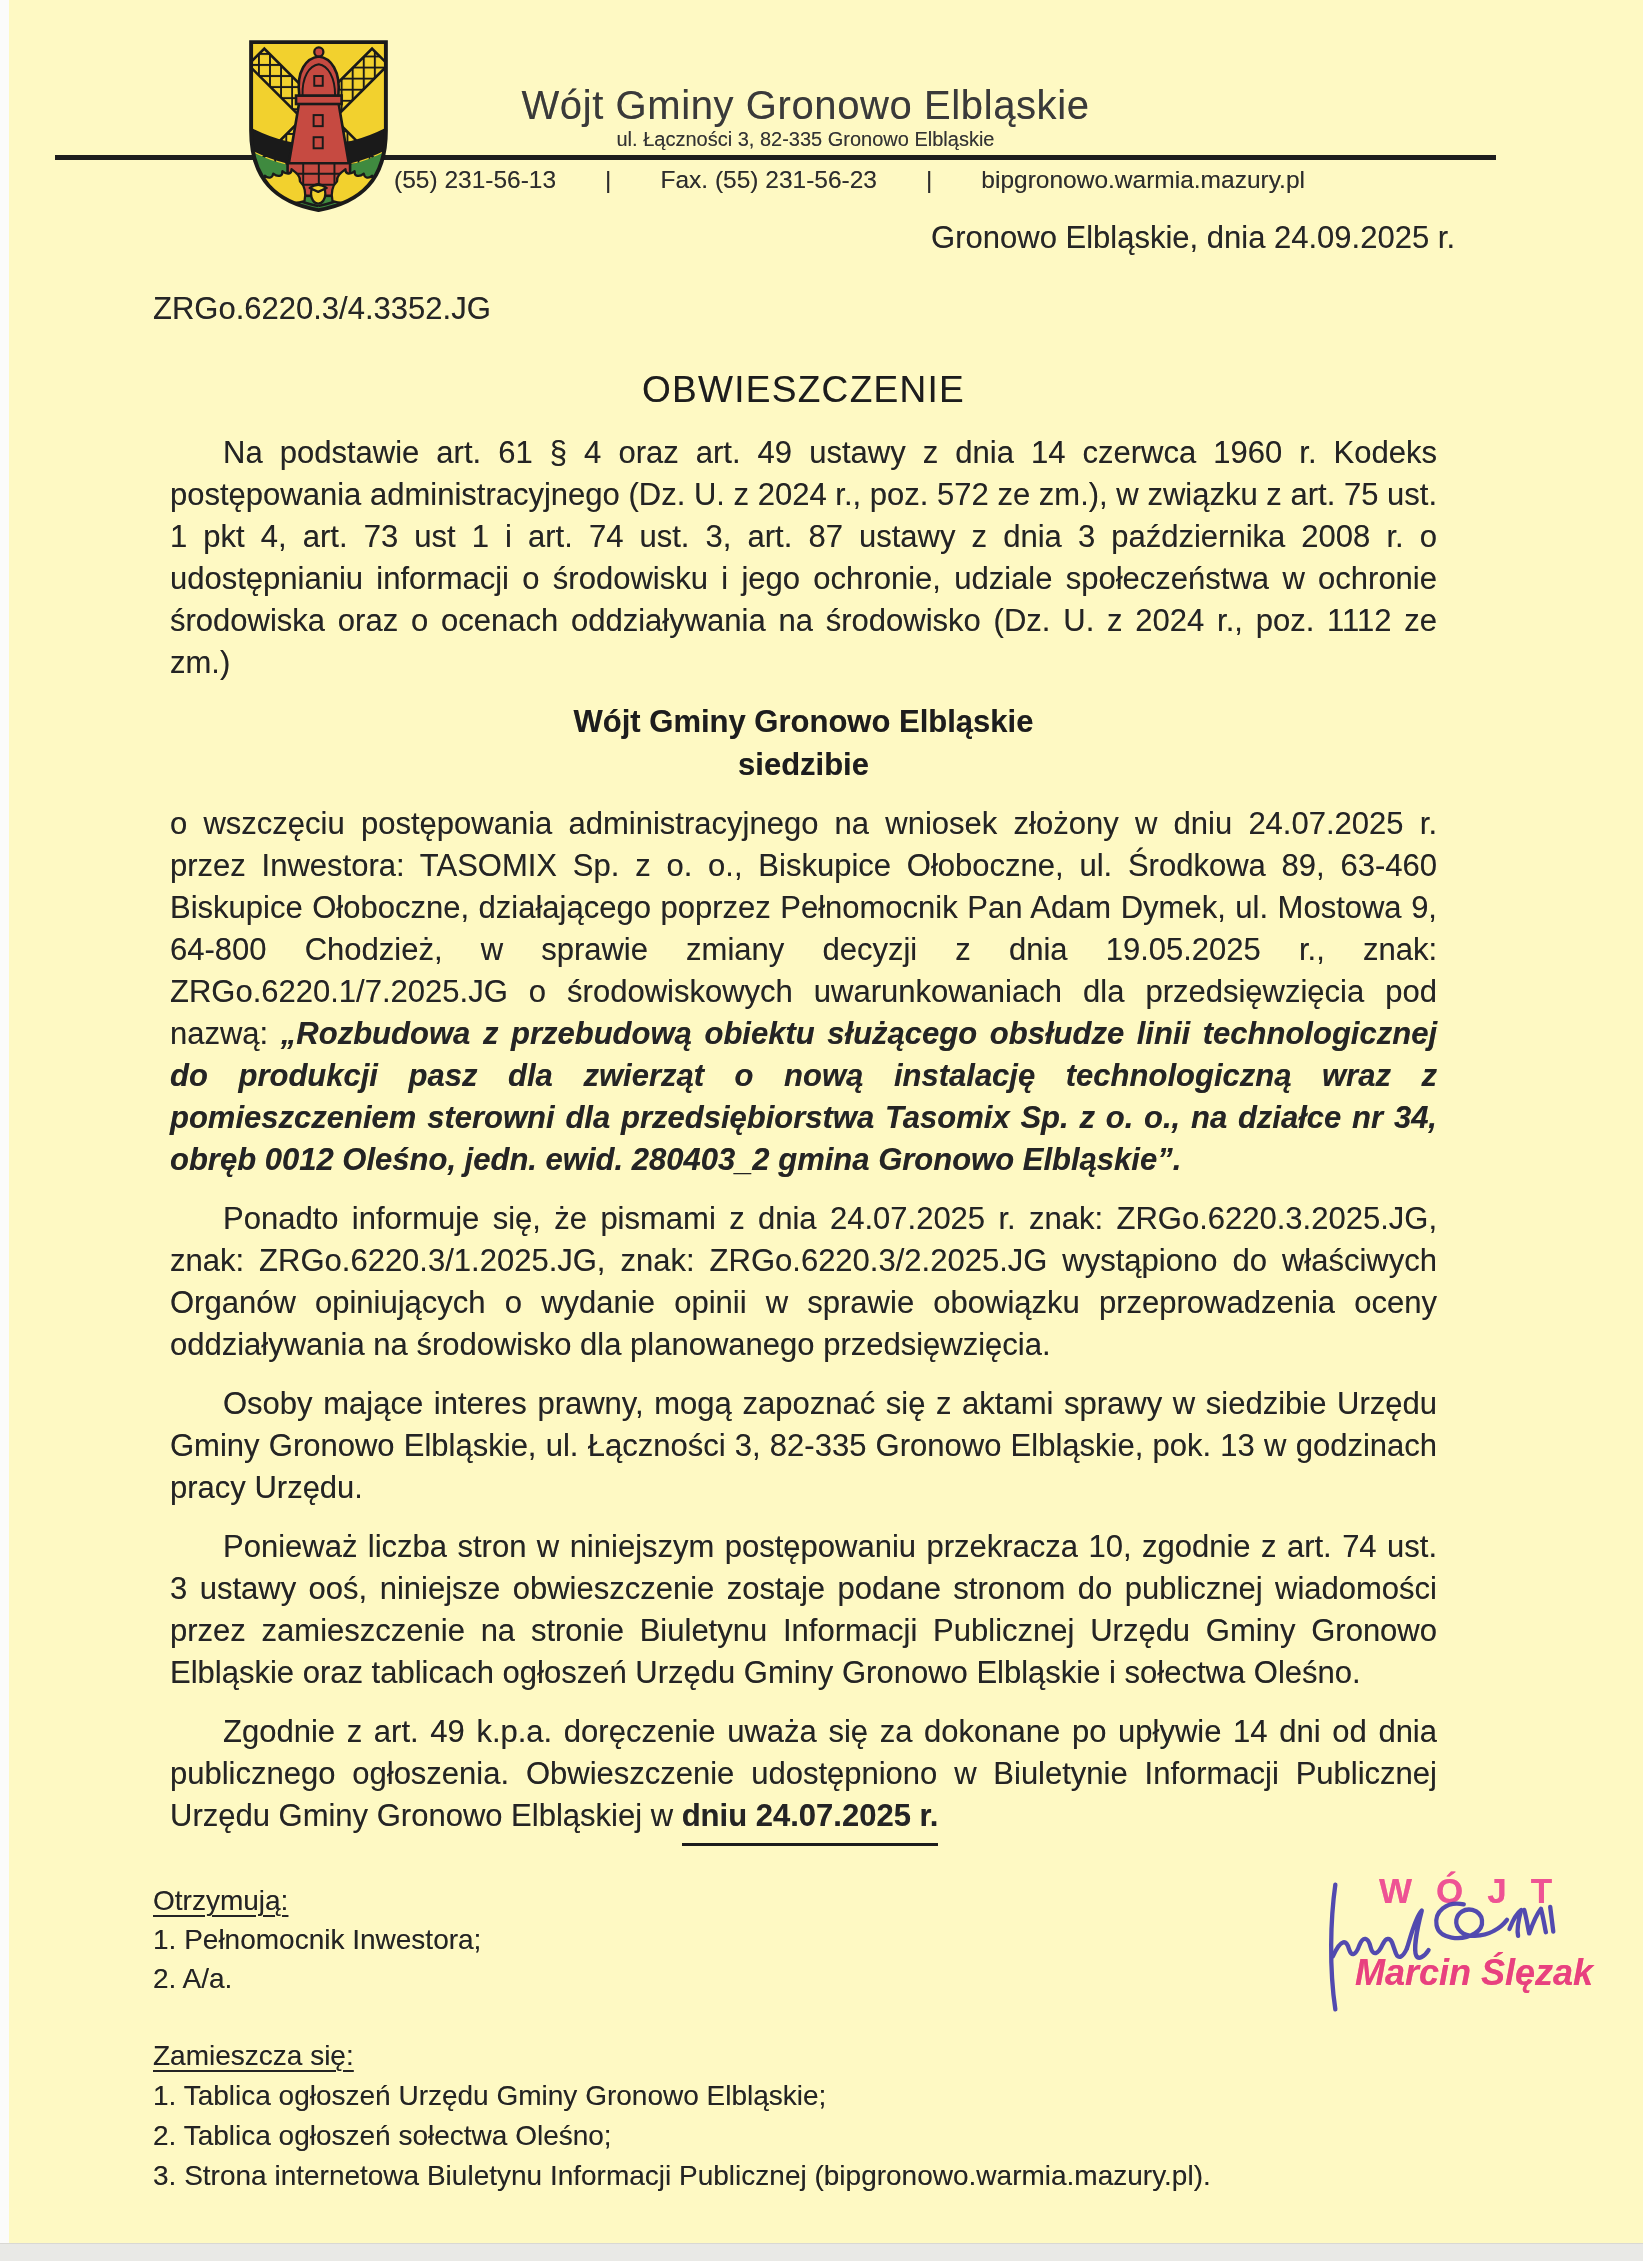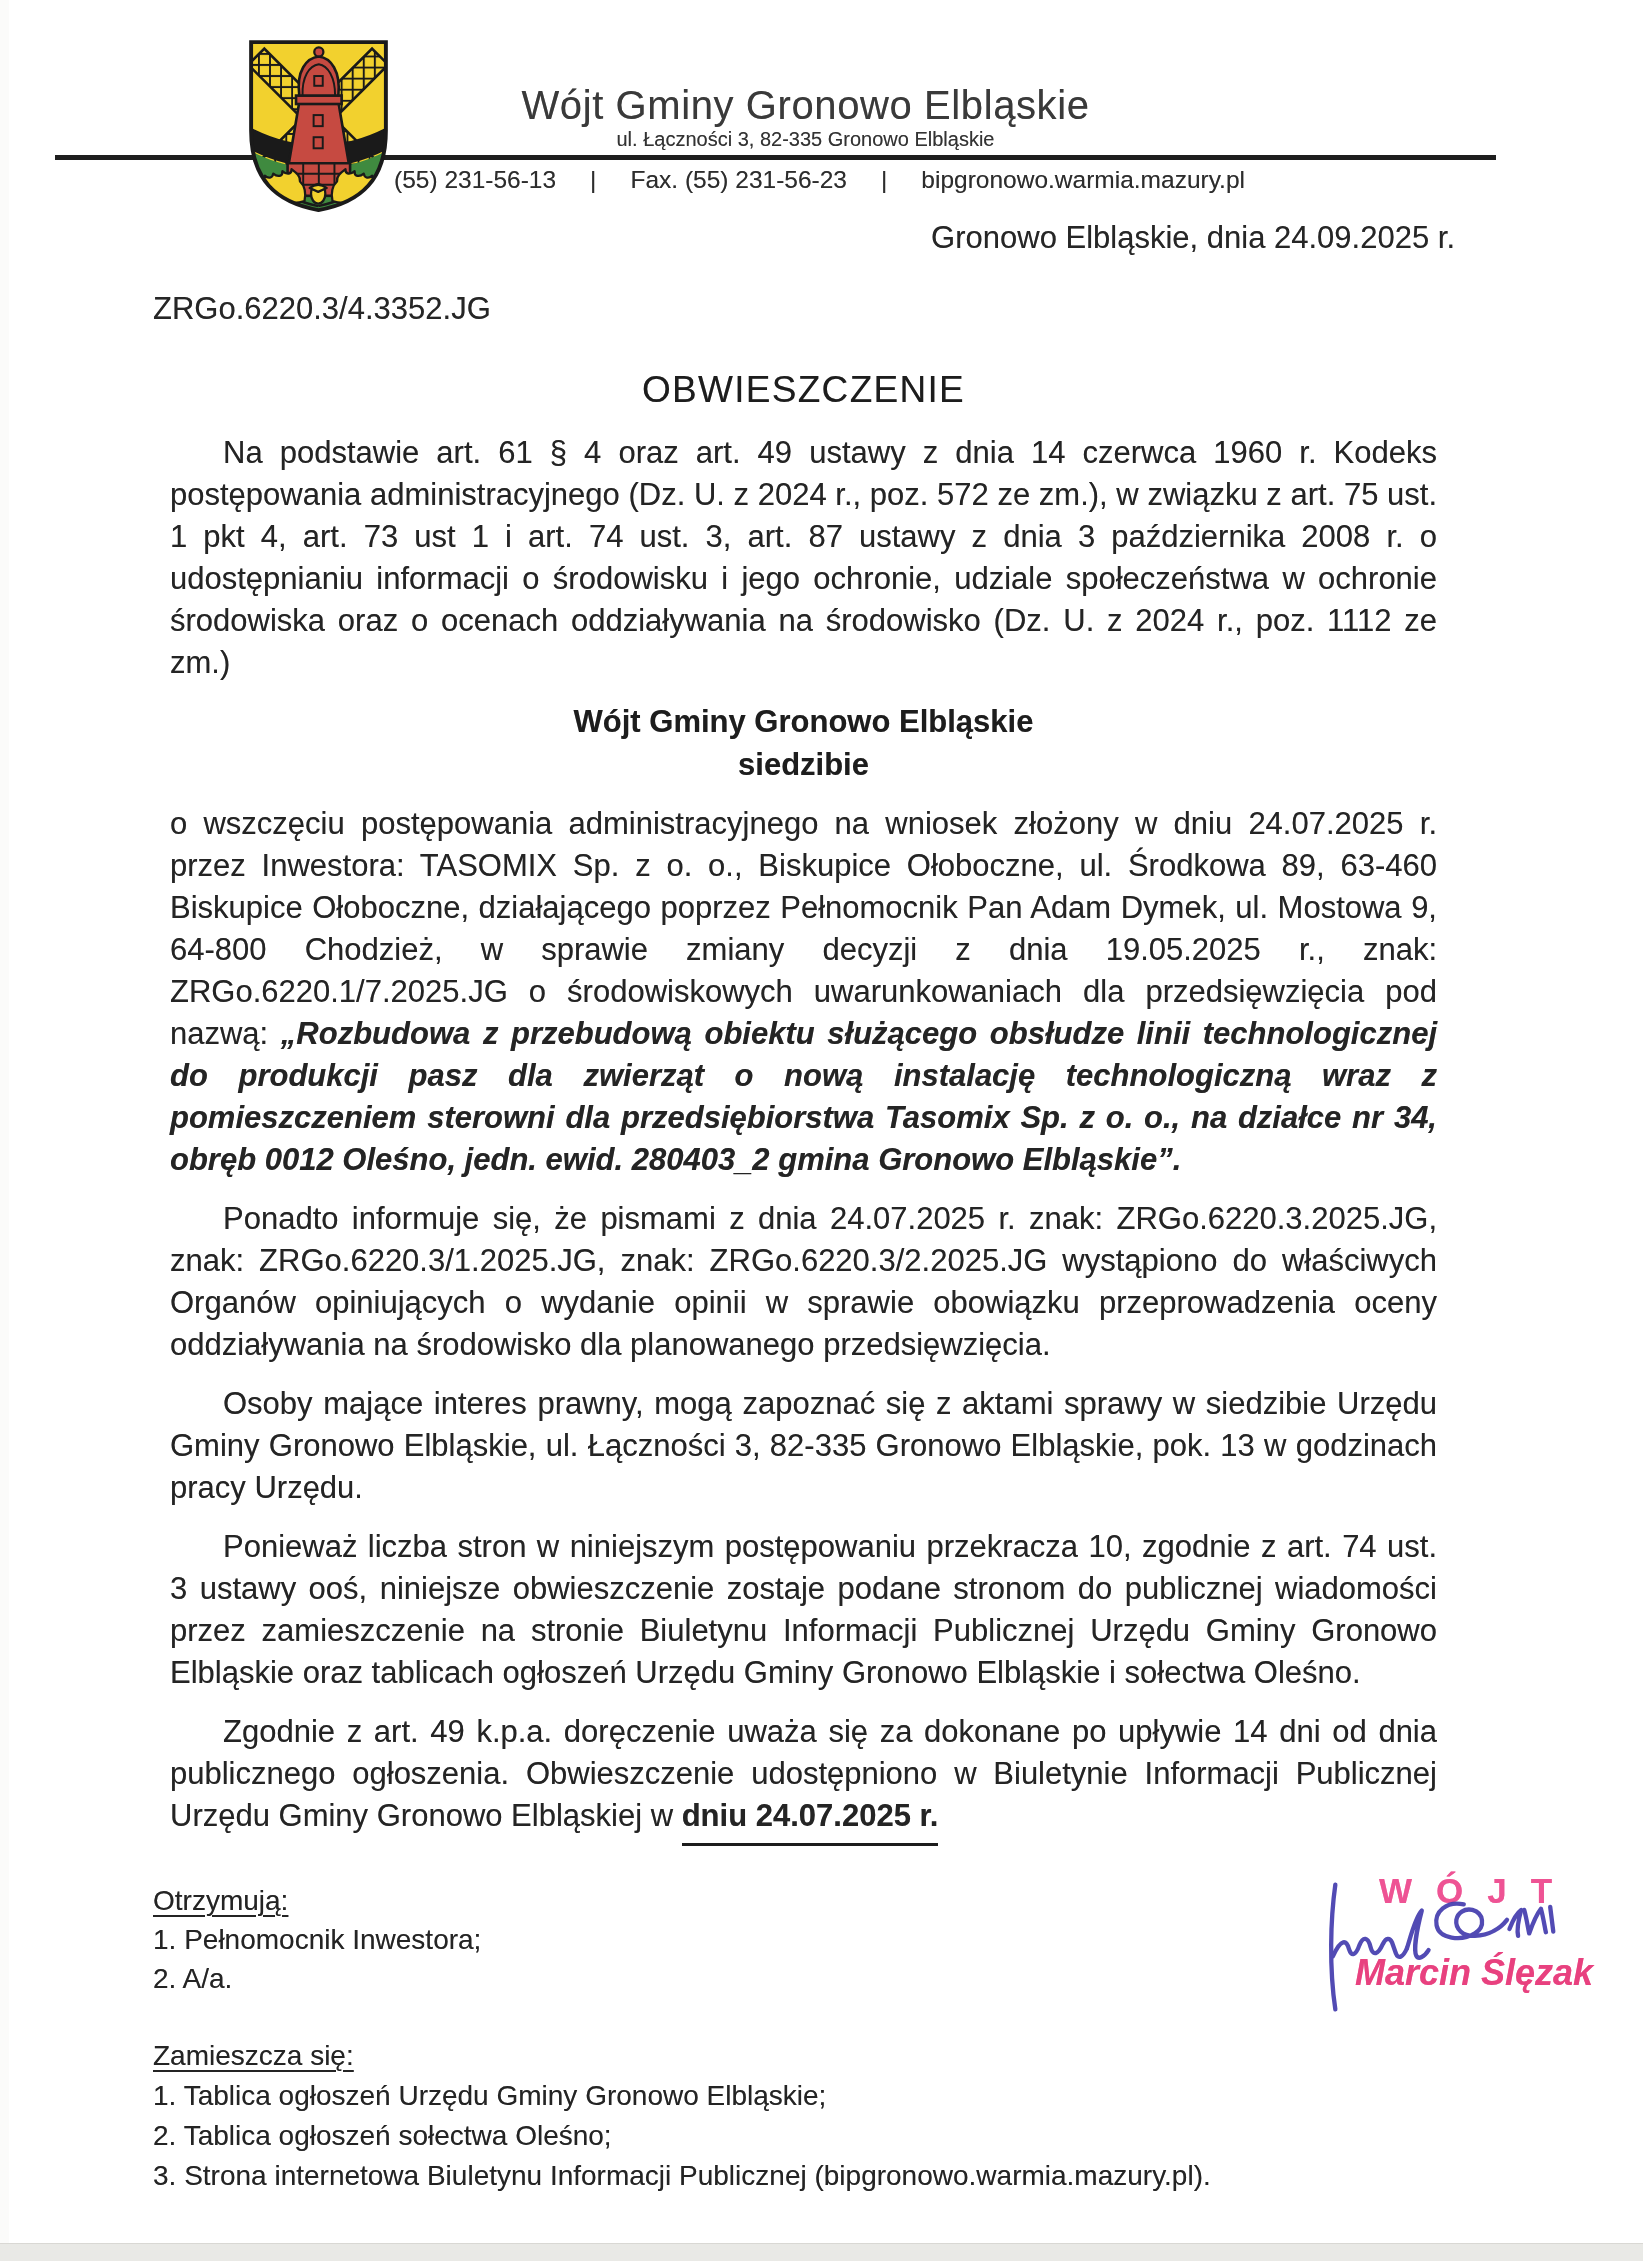--- a/index.html
+++ b/index.html
@@ -1,38 +1,38 @@
 <!DOCTYPE html>
 <html lang="pl" style="font-size:10.3px"><head>
 <meta charset="utf-8">
 <style>
   html,body{margin:0;padding:0;background:#e9e8e5;}
   .page{
     position:relative;
     width:1644px;height:2261px;
-    background:#ffffff;
+    background:#fef9c3;
     font-family:"Liberation Sans","DejaVu Sans",sans-serif;
     color:#222;
     overflow:hidden;
     text-shadow:0 0 0.6px rgba(40,40,40,.45);
   }
   
   .emblem{position:absolute;left:242px;top:34px;width:153px;height:183px;z-index:3;}
   .org-name{
     position:absolute;top:83px;left:348px;width:915px;
     text-align:center;font-size:40px;color:#3a3a3a;letter-spacing:0.6px;
   }
   .org-addr{
     position:absolute;top:128px;left:348px;width:915px;
     text-align:center;font-size:20px;color:#333;
   }
   .head-rule{position:absolute;top:155px;left:55px;width:1441px;height:4.5px;background:#1e1e1e;z-index:1;}
   .contacts{
     position:absolute;top:166px;left:394px;width:954px;
-    font-size:24.5px;color:#2d2d2d;display:flex;align-items:flex-start;
+    font-size:24.5px;color:#2d2d2d;display:flex;align-items:flex-start;gap:15px;
   }
   .contacts .sep{padding:0 34px;color:#2d2d2d;}
   
   .dateline{position:absolute;top:220px;right:189px;font-size:31px;color:#262626;}
   .refline{position:absolute;top:291px;left:153px;font-size:31px;color:#262626;}
   
   .body{
     position:absolute;top:369px;left:153px;width:1301px;
     font-size:31px;line-height:42px;color:#242424;
   }

